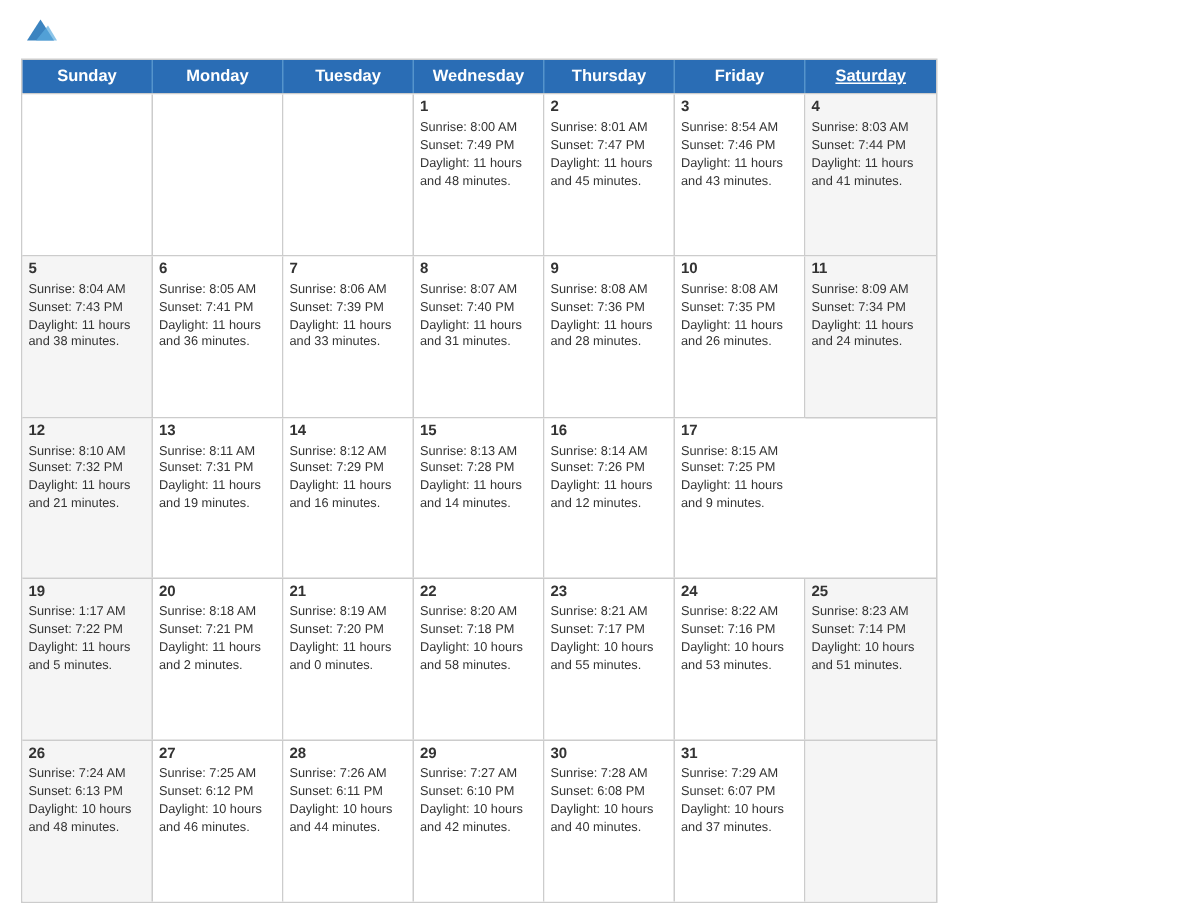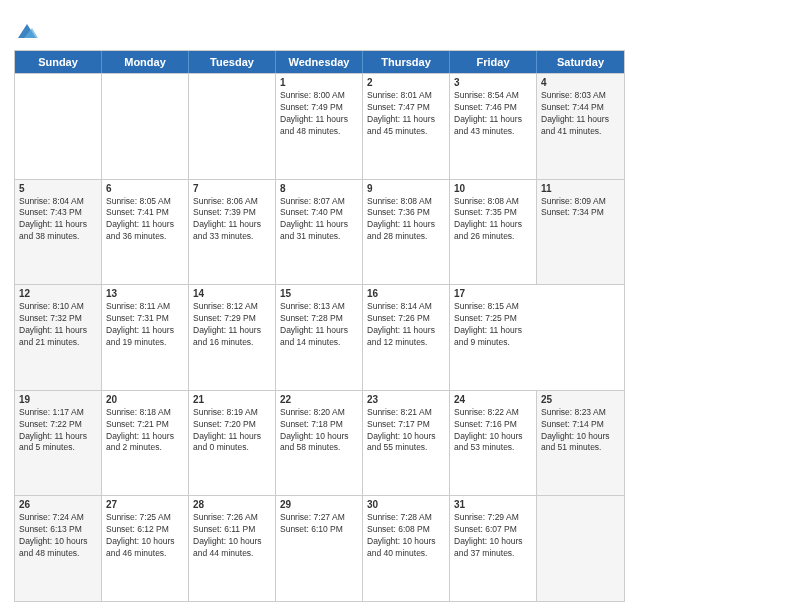--- a/index.html
+++ b/index.html
@@ -6,21 +6,21 @@
     body {
       width: 792px;
       height: 612px;
       font-family: Arial, sans-serif;
       background: #fff;
       overflow: hidden;
     }
     .page {
       width: 639px;
       height: 612px;
-      padding: 20px 14px 10px 14px;
+      padding: 9px 14px 10px 14px;
       display: flex;
       flex-direction: column;
     }
     .header {
       display: flex;
       justify-content: space-between;
       align-items: flex-start;
       margin-bottom: 8px;
     }
     .logo {
@@ -67,21 +67,21 @@
       background: #2a6db5;
     }
     .cal-header-cell {
       color: #fff;
       font-size: 11px;
       font-weight: bold;
       text-align: center;
       padding: 5px 2px;
       border-right: 1px solid #5594cc;
     }
-    .cal-header-cell:last-child { border-right: none; }
+    .cal-header-cell:last-child { border-right: none; text-decoration: underline; }
     .cal-body {
       flex: 1;
       display: flex;
       flex-direction: column;
     }
     .cal-row {
       display: grid;
       grid-template-columns: repeat(7, 1fr);
       flex: 1;
       border-top: 1px solid #ccc;
@@ -208,20 +208,21 @@
           <div class="cal-cell empty">
             <span class="day-num">10</span>
             <span class="cell-line">Sunrise: 8:08 AM</span>
             <span class="cell-line">Sunset: 7:35 PM</span>
             <span class="cell-line">Daylight: 11 hours and 26 minutes.</span>
           </div>
           <div class="cal-cell shaded">
             <span class="day-num">11</span>
             <span class="cell-line">Sunrise: 8:09 AM</span>
             <span class="cell-line">Sunset: 7:34 PM</span>
+            <span class="cell-line">Daylight: 11 hours and 24 minutes.</span>
           </div>
         </div>
         <div class="cal-row">
           <div class="cal-cell shaded">
             <span class="day-num">12</span>
             <span class="cell-line">Sunrise: 8:10 AM</span>
             <span class="cell-line">Sunset: 7:32 PM</span>
             <span class="cell-line">Daylight: 11 hours and 21 minutes.</span>
           </div>
           <div class="cal-cell empty">
@@ -315,20 +316,21 @@
           <div class="cal-cell empty">
             <span class="day-num">28</span>
             <span class="cell-line">Sunrise: 7:26 AM</span>
             <span class="cell-line">Sunset: 6:11 PM</span>
             <span class="cell-line">Daylight: 10 hours and 44 minutes.</span>
           </div>
           <div class="cal-cell empty">
             <span class="day-num">29</span>
             <span class="cell-line">Sunrise: 7:27 AM</span>
             <span class="cell-line">Sunset: 6:10 PM</span>
+            <span class="cell-line">Daylight: 10 hours and 42 minutes.</span>
           </div>
           <div class="cal-cell empty">
             <span class="day-num">30</span>
             <span class="cell-line">Sunrise: 7:28 AM</span>
             <span class="cell-line">Sunset: 6:08 PM</span>
             <span class="cell-line">Daylight: 10 hours and 40 minutes.</span>
           </div>
           <div class="cal-cell empty">
             <span class="day-num">31</span>
             <span class="cell-line">Sunrise: 7:29 AM</span>

